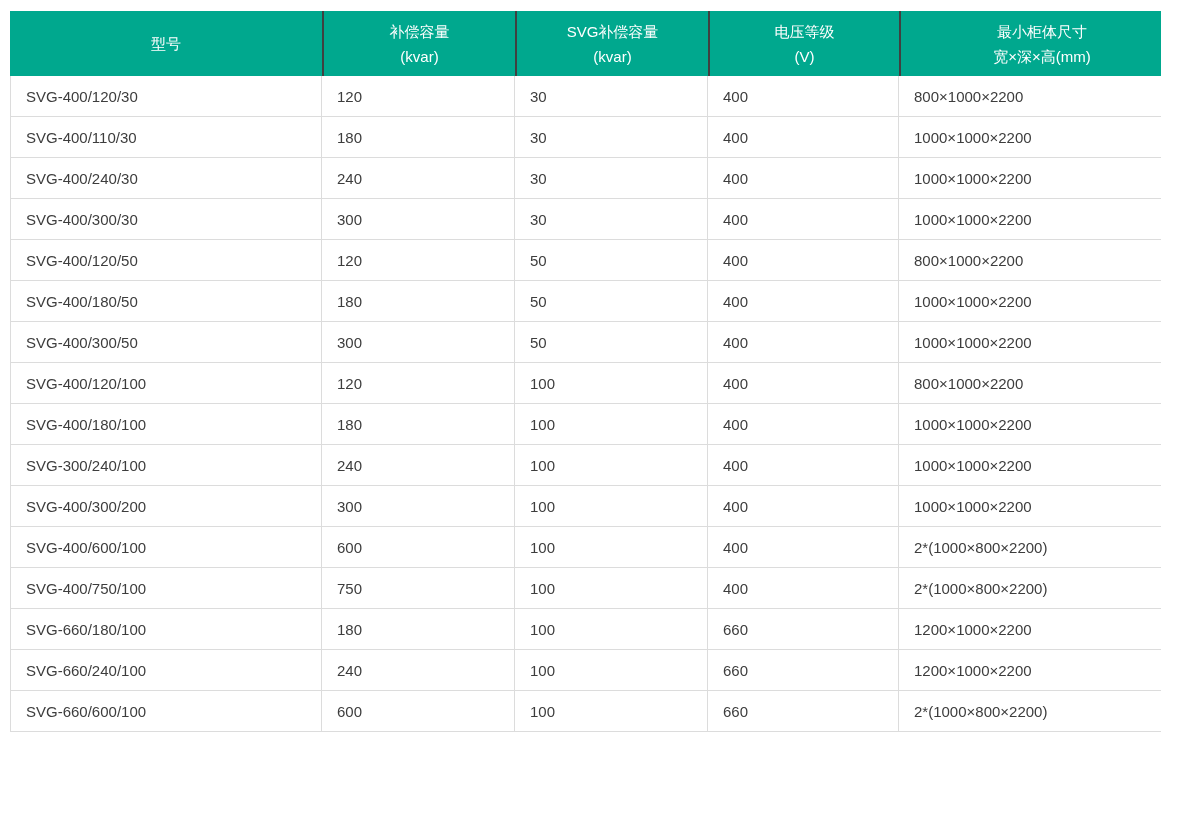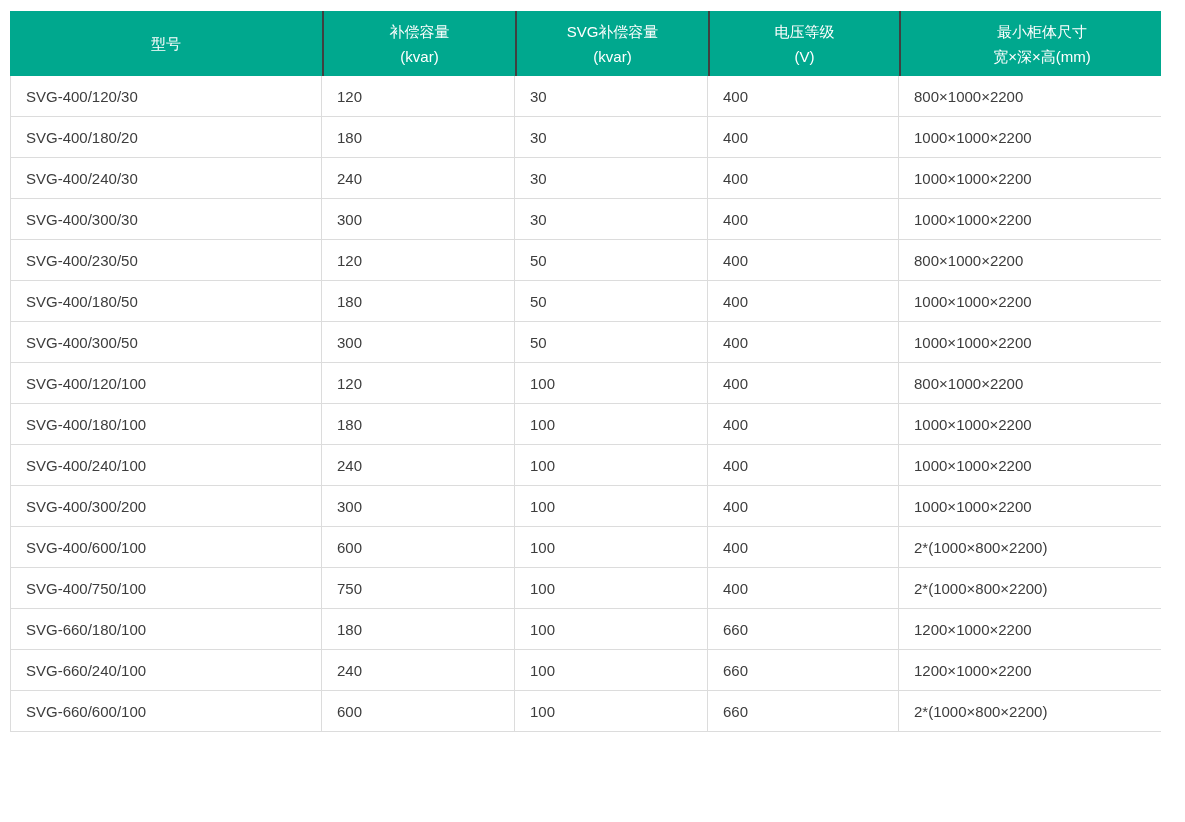--- a/index.html
+++ b/index.html
@@ -103,42 +103,42 @@
     </thead>
     <tbody id="table-body">
         <tr>
           <td>SVG-400/120/30</td>
           <td>120</td>
           <td>30</td>
           <td>400</td>
           <td>800×1000×2200</td>
         </tr>
         <tr>
-          <td>SVG-400/180/20</td>
+          <td>SVG-400/110/30</td>
           <td>180</td>
           <td>30</td>
           <td>400</td>
           <td>1000×1000×2200</td>
         </tr>
         <tr>
           <td>SVG-400/240/30</td>
           <td>240</td>
           <td>30</td>
           <td>400</td>
           <td>1000×1000×2200</td>
         </tr>
         <tr>
           <td>SVG-400/300/30</td>
           <td>300</td>
           <td>30</td>
           <td>400</td>
           <td>1000×1000×2200</td>
         </tr>
         <tr>
-          <td>SVG-400/230/50</td>
+          <td>SVG-400/120/50</td>
           <td>120</td>
           <td>50</td>
           <td>400</td>
           <td>800×1000×2200</td>
         </tr>
         <tr>
           <td>SVG-400/180/50</td>
           <td>180</td>
           <td>50</td>
           <td>400</td>
@@ -159,21 +159,21 @@
           <td>800×1000×2200</td>
         </tr>
         <tr>
           <td>SVG-400/180/100</td>
           <td>180</td>
           <td>100</td>
           <td>400</td>
           <td>1000×1000×2200</td>
         </tr>
         <tr>
-          <td>SVG-400/240/100</td>
+          <td>SVG-300/240/100</td>
           <td>240</td>
           <td>100</td>
           <td>400</td>
           <td>1000×1000×2200</td>
         </tr>
         <tr>
           <td>SVG-400/300/200</td>
           <td>300</td>
           <td>100</td>
           <td>400</td>

